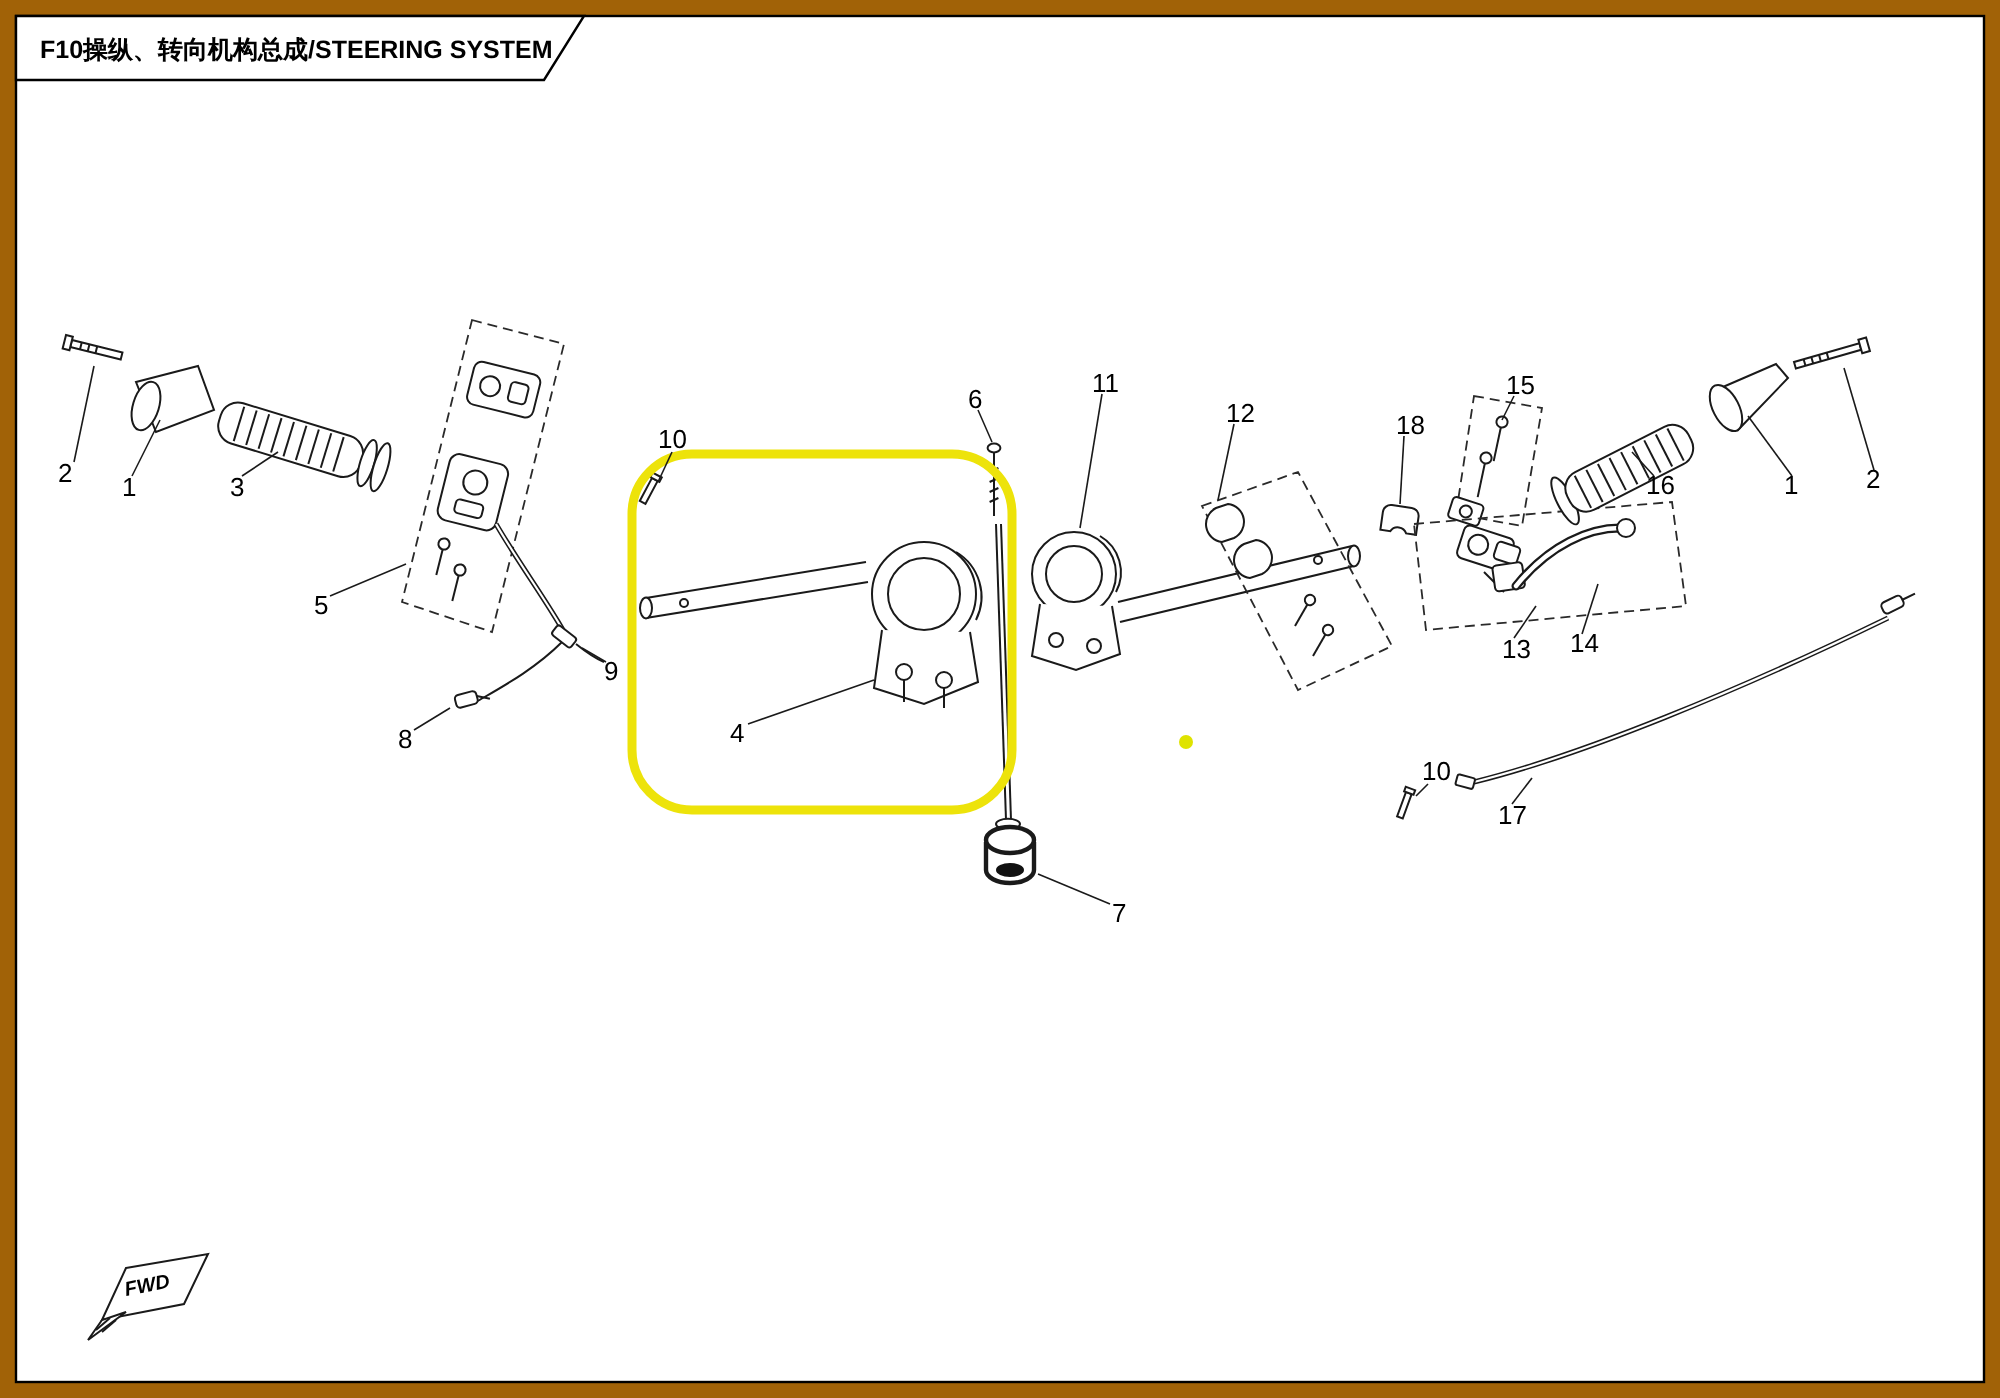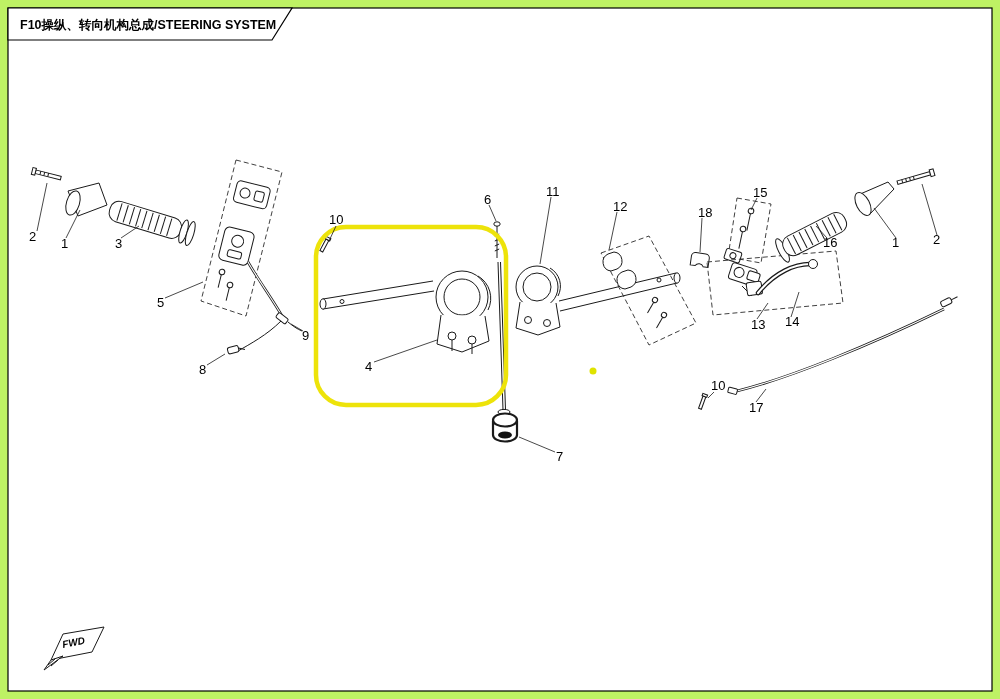--- a/index.html
+++ b/index.html
@@ -1,16 +1,16 @@
 <!DOCTYPE html>
 <html><head>
 <meta charset="utf-8">
 <style>
   html,body{margin:0;padding:0;background:#ffffff;}
-  .page{position:relative;width:1000px;height:699px;background:#bef264;
+  .page{position:relative;width:1000px;height:699px;background:#a16207;
         font-family:"Liberation Sans",sans-serif;overflow:hidden;}
   svg{position:absolute;left:0;top:0;}
   .ln{fill:none;stroke:#1a1a1a;stroke-width:1;}
   .fw{fill:#ffffff;stroke:#1a1a1a;stroke-width:1;}
   .bold{stroke-width:2.2;}
   .dash{fill:none;stroke:#2a2a2a;stroke-width:0.9;stroke-dasharray:5 3;}
   .leaders line{stroke:#1a1a1a;stroke-width:0.8;}
   .lbl text{font:13px "Liberation Sans",sans-serif;fill:#000;}
   .title-text{font:bold 12.5px "Liberation Sans",sans-serif;fill:#000;}
   .fwd-text{font:italic bold 10px "Liberation Sans",sans-serif;fill:#000;}

